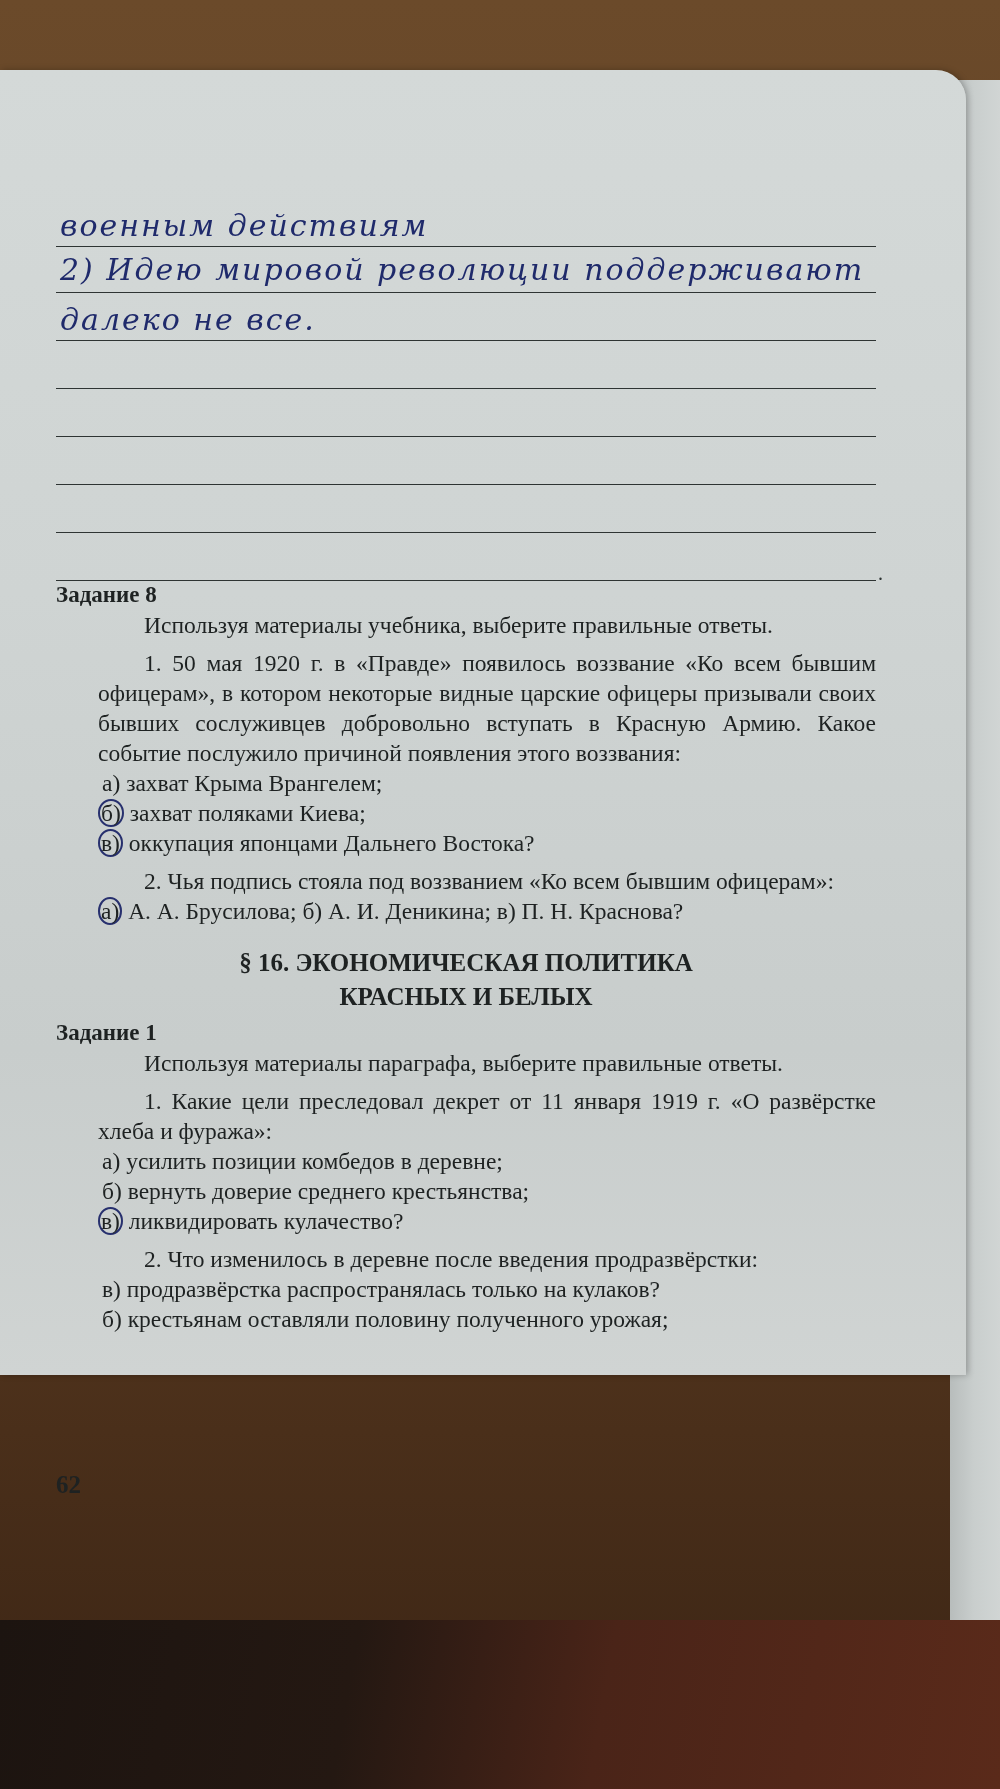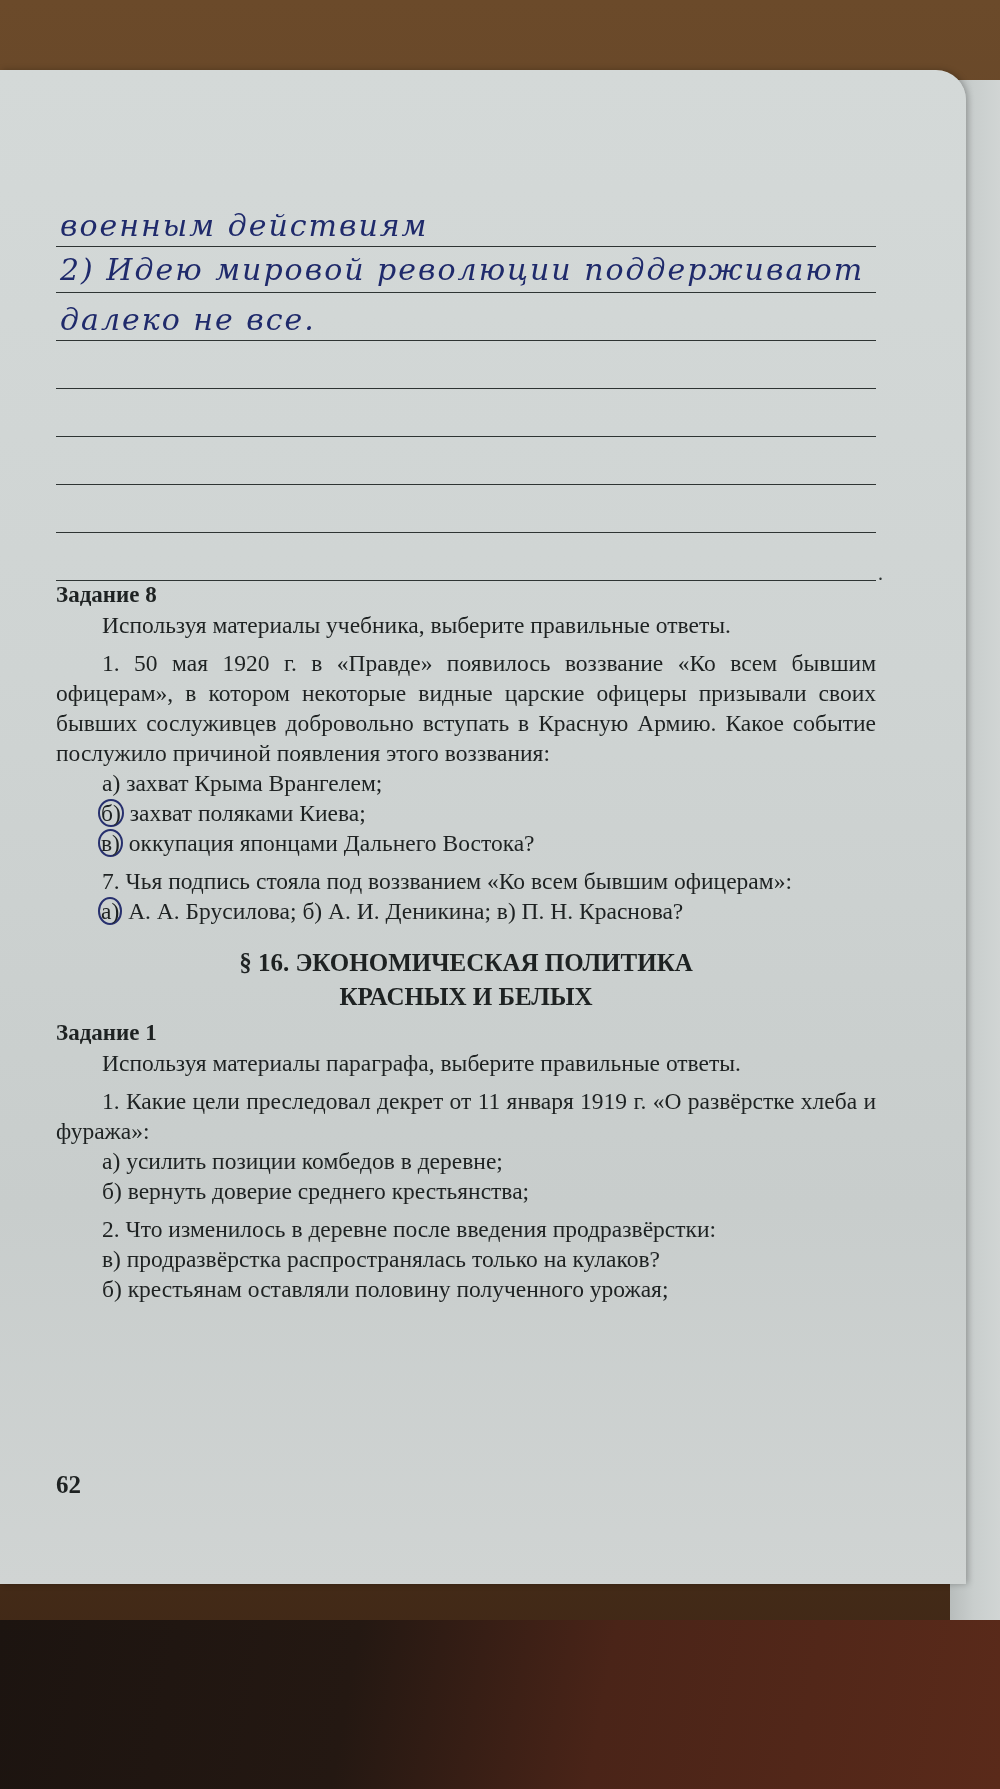--- a/index.html
+++ b/index.html
@@ -10,21 +10,21 @@
     }
     .wood-bottom {
       position: absolute; left: 0; top: 1620px; width: 1000px; height: 169px;
       background: linear-gradient(100deg, #1c1410 0%, #241812 35%, #4a2418 60%, #5a2a1a 100%);
     }
     .next-page {
       position: absolute; left: 950px; top: 80px; width: 60px; height: 1540px;
       background: linear-gradient(90deg, #b8bdbc 0%, #c9cecd 40%, #d4d8d7 100%);
     }
     .page {
-      position: absolute; left: 0; top: 70px; width: 966px; height: 1514px;
+      position: absolute; left: 0; top: 70px; width: 966px; height: 1305px;
       background: linear-gradient(180deg, #d4d9d8 0%, #cfd4d3 40%, #c8cdcc 75%, #d0d4d3 100%);
       border-top-right-radius: 30px;
       box-shadow: 2px 0 6px rgba(0,0,0,0.25);
     }
     .page-inner { position: absolute; left: 56px; top: 0; width: 820px; }
 
     
     .lines { position: absolute; left: 0; top: 60px; width: 820px; }
     .ruled-line {
       position: absolute; left: 0; width: 820px; height: 0;
@@ -35,21 +35,21 @@
       font-family: "DejaVu Serif", serif; font-style: italic;
       color: #1f2a6b; font-size: 30px; letter-spacing: 2px;
       white-space: nowrap;
     }
     .dot-end { position: absolute; left: 822px; font-size: 20px; color: #2e3433; }
 
     
     .content { position: absolute; left: 0; top: 510px; width: 820px; color: #1e2222; }
     .task-title { font-weight: bold; font-size: 23px; margin: 0; line-height: 30px; }
     .p { font-size: 23.5px; line-height: 30px; margin: 0; text-align: justify; }
-    .indent { text-indent: 46px; }
+    .indent { text-indent: 46px; margin-left: 42px; }
     .opt { font-size: 23.5px; line-height: 30px; margin: 0; padding-left: 46px; position: relative; }
     .opt.circled .mark {
       display: inline-block; border: 2px solid #27306e; border-radius: 50%;
       padding: 0 1px; margin-left: -4px; line-height: 24px;
     }
     .gap { height: 8px; }
     .section-title {
       font-weight: bold; font-size: 25px; line-height: 34px; text-align: center;
       margin: 20px 0 4px 0;
     }
@@ -85,41 +85,42 @@
     <div class="content">
 
       <h3 class="task-title">Задание 8</h3>
       <p class="p indent">Используя материалы учебника, выберите правильные ответы.</p>
       <div class="gap"></div>
       <p class="p indent">1. 50 мая 1920 г. в «Правде» появилось воззвание «Ко всем бывшим офицерам», в котором некоторые видные царские офицеры призывали своих бывших сослуживцев добровольно вступать в Красную Армию. Какое событие послужило причиной появления этого воззвания:</p>
       <p class="opt"><span class="mark">а)</span> <span>захват Крыма Врангелем;</span></p>
       <p class="opt circled"><span class="mark">б)</span> <span>захват поляками Киева;</span></p>
       <p class="opt circled"><span class="mark">в)</span> <span>оккупация японцами Дальнего Востока?</span></p>
       <div class="gap"></div>
-      <p class="p indent">7. Чья подпись стояла под воззванием «Ко всем бывшим офицерам»:</p>
+      <p class="p indent">2. Чья подпись стояла под воззванием «Ко всем бывшим офицерам»:</p>
       <p class="opt circled">
         <span class="mark">а)</span>
         <span>А. А. Брусилова;</span>
         <span>б)</span>
         <span>А. И. Деникина;</span>
         <span>в)</span>
         <span>П. Н. Краснова?</span>
       </p>
 
       <div class="section-title">
         <div>§ 16. ЭКОНОМИЧЕСКАЯ ПОЛИТИКА</div>
         <div>КРАСНЫХ И БЕЛЫХ</div>
       </div>
 
       <h3 class="task-title">Задание 1</h3>
       <p class="p indent">Используя материалы параграфа, выберите правильные ответы.</p>
       <div class="gap"></div>
       <p class="p indent">1. Какие цели преследовал декрет от 11 января 1919 г. «О развёрстке хлеба и фуража»:</p>
       <p class="opt"><span class="mark">а)</span> <span>усилить позиции комбедов в деревне;</span></p>
       <p class="opt"><span class="mark">б)</span> <span>вернуть доверие среднего крестьянства;</span></p>
+      <p class="opt circled"><span class="mark">в)</span> <span>ликвидировать кулачество?</span></p>
       <div class="gap"></div>
       <p class="p indent">2. Что изменилось в деревне после введения продразвёрстки:</p>
       <p class="opt"><span class="mark">в)</span> <span>продразвёрстка распространялась только на кулаков?</span></p>
       <p class="opt"><span class="mark">б)</span> <span>крестьянам оставляли половину полученного урожая;</span></p>
     </div>
   </div>
   <div class="page-num" style="top:1393px;margin-top:8px;">62</div>
 </div>
 
 </body></html>

